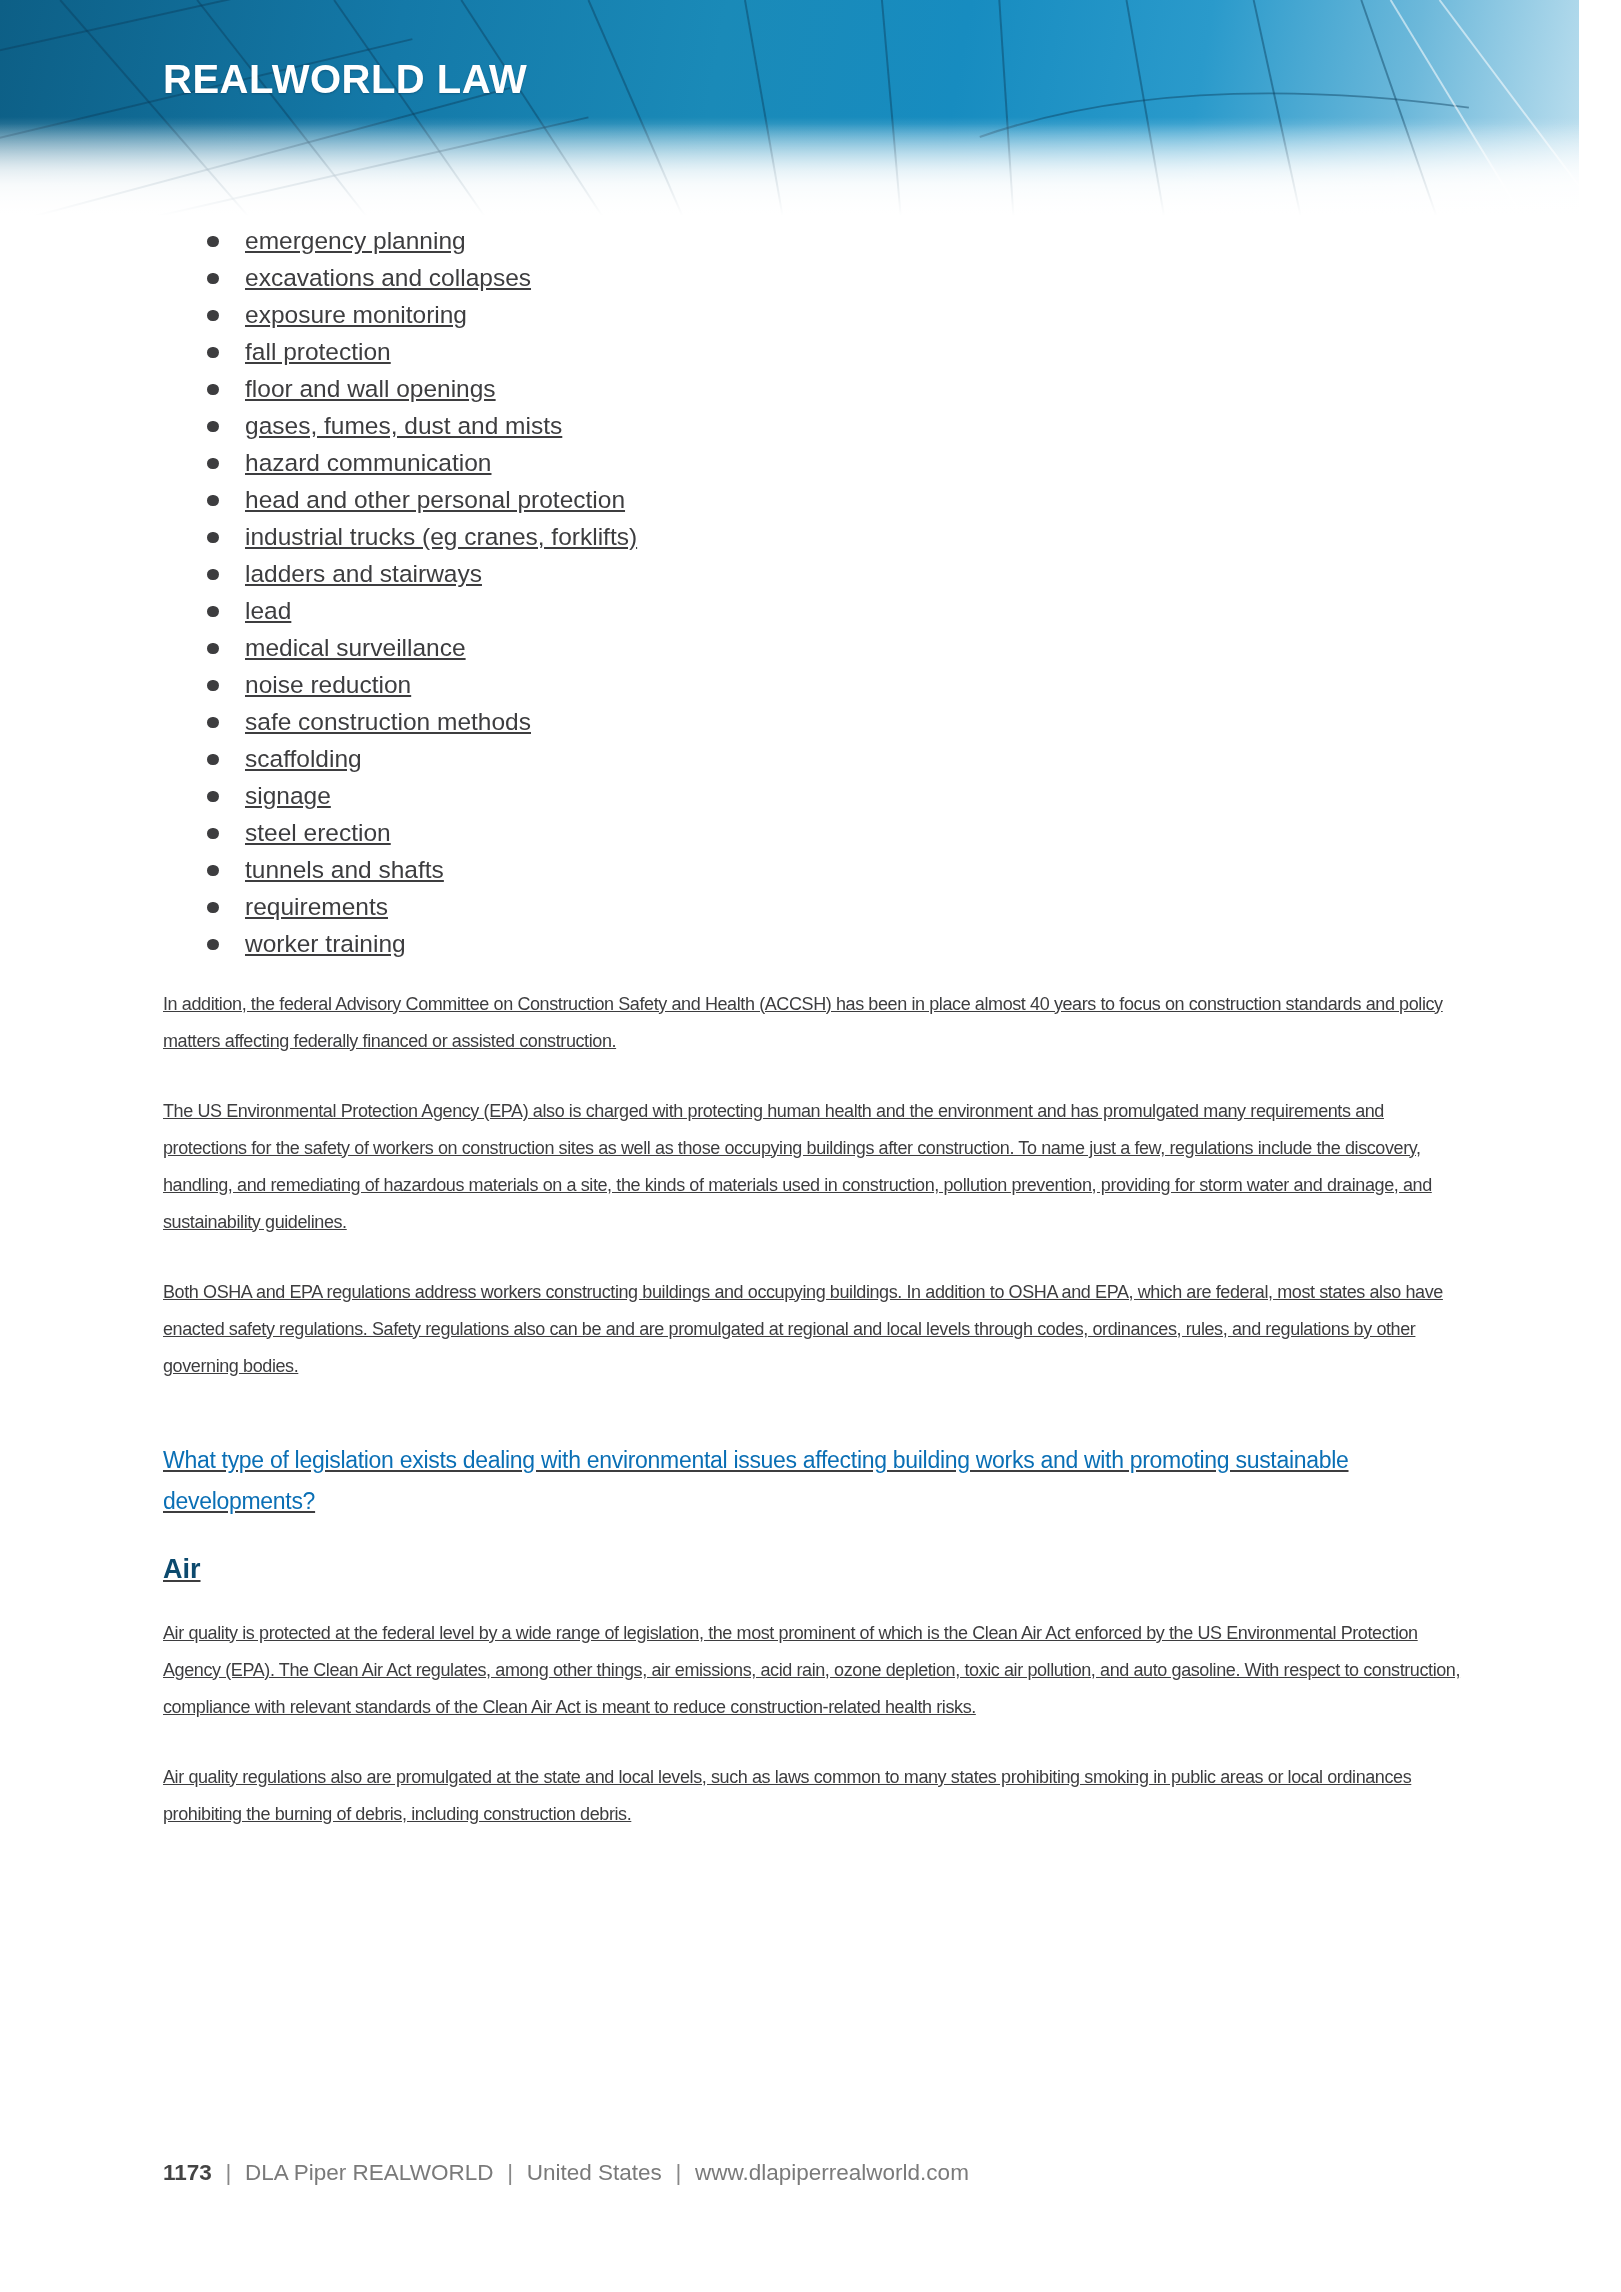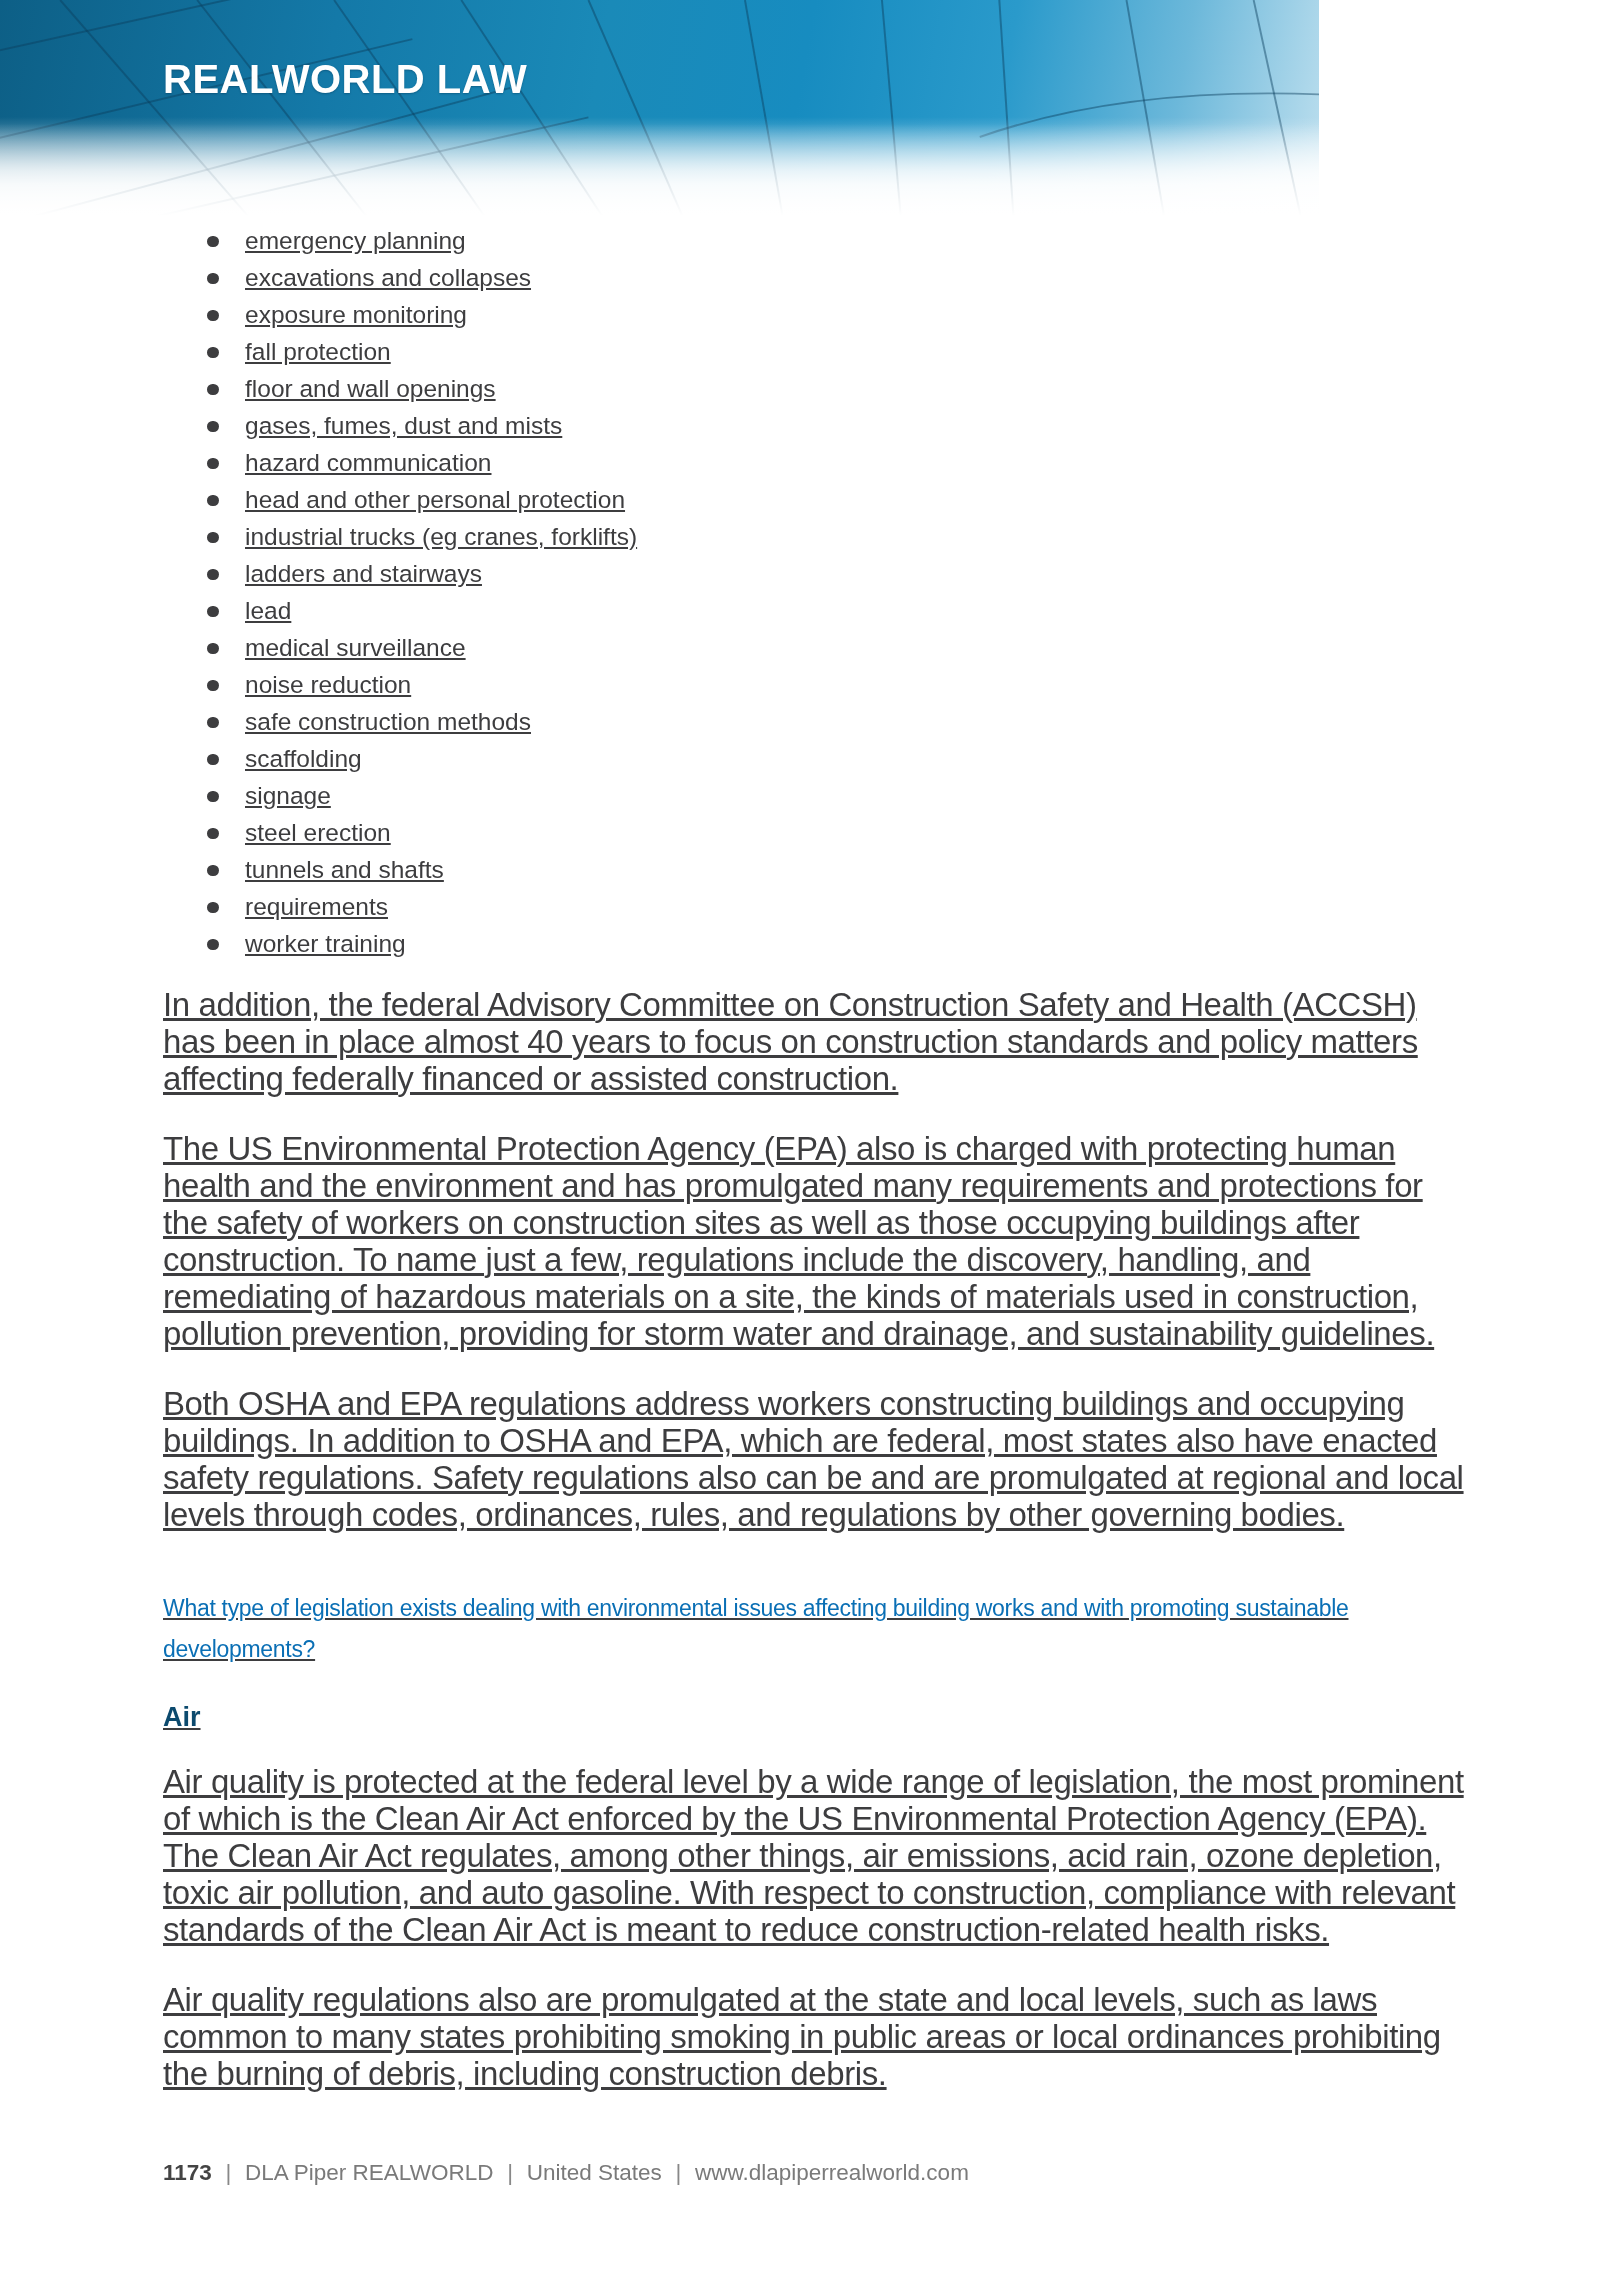--- a/index.html
+++ b/index.html
@@ -3,21 +3,21 @@
 <meta charset="utf-8">
 <style>
   html, body { margin:0; padding:0; }
   body {
     width:1621px; height:2293px; position:relative; overflow:hidden;
     background:#ffffff;
     font-family:"Liberation Sans", sans-serif;
     color:#3d3d3f;
   }
   .banner {
-    position:absolute; left:0; top:0; width:1319px; height:225px; overflow:hidden;
+    position:absolute; left:0; top:0; width:1579px; height:225px; overflow:hidden;
     background:
       linear-gradient(180deg, rgba(255,255,255,0) 0%, rgba(255,255,255,0) 55%, rgba(255,255,255,0.85) 82%, #ffffff 100%),
       linear-gradient(100deg, #0d5f86 0%, #1479a8 25%, #1a8ab8 45%, #178cc0 60%, #2a9acb 75%, #6cb8da 88%, #bfe0ef 100%);
   }
   .banner svg { position:absolute; left:0; top:0; }
   .banner-fade {
     position:absolute; left:0; top:0; width:100%; height:100%;
     background:linear-gradient(180deg, rgba(255,255,255,0) 0%, rgba(255,255,255,0) 52%, rgba(255,255,255,0.7) 76%, #ffffff 96%);
   }
   .brand-title {
@@ -30,21 +30,21 @@
   ul.bullets { list-style:none; margin:0; padding:0; }
   ul.bullets li {
     position:relative; padding-left:82px; height:37px; line-height:37px;
     font-size:24.5px;
   }
   ul.bullets li .dot {
     position:absolute; left:44px; top:13.7px; width:11.8px; height:11.8px;
     border-radius:50%; background:#3d3d3f;
   }
   p.body {
-    margin:0; font-size:33px; line-height:37px; letter-spacing:-0.4px;
+    margin:0; font-size:18px; line-height:37px; letter-spacing:-0.4px;
   }
   .p1 { margin-top:23.5px !important; }
   .gap { margin-top:33px !important; }
   h2.question {
     margin:55px 0 0 0; font-weight:normal; font-size:23px; line-height:41px;
     color:#0a6fb5; letter-spacing:-0.3px;
   }
   h3.sub {
     margin:29px 0 0 0; font-size:27px; font-weight:bold; line-height:37px; color:#0c4a6e;
   }

